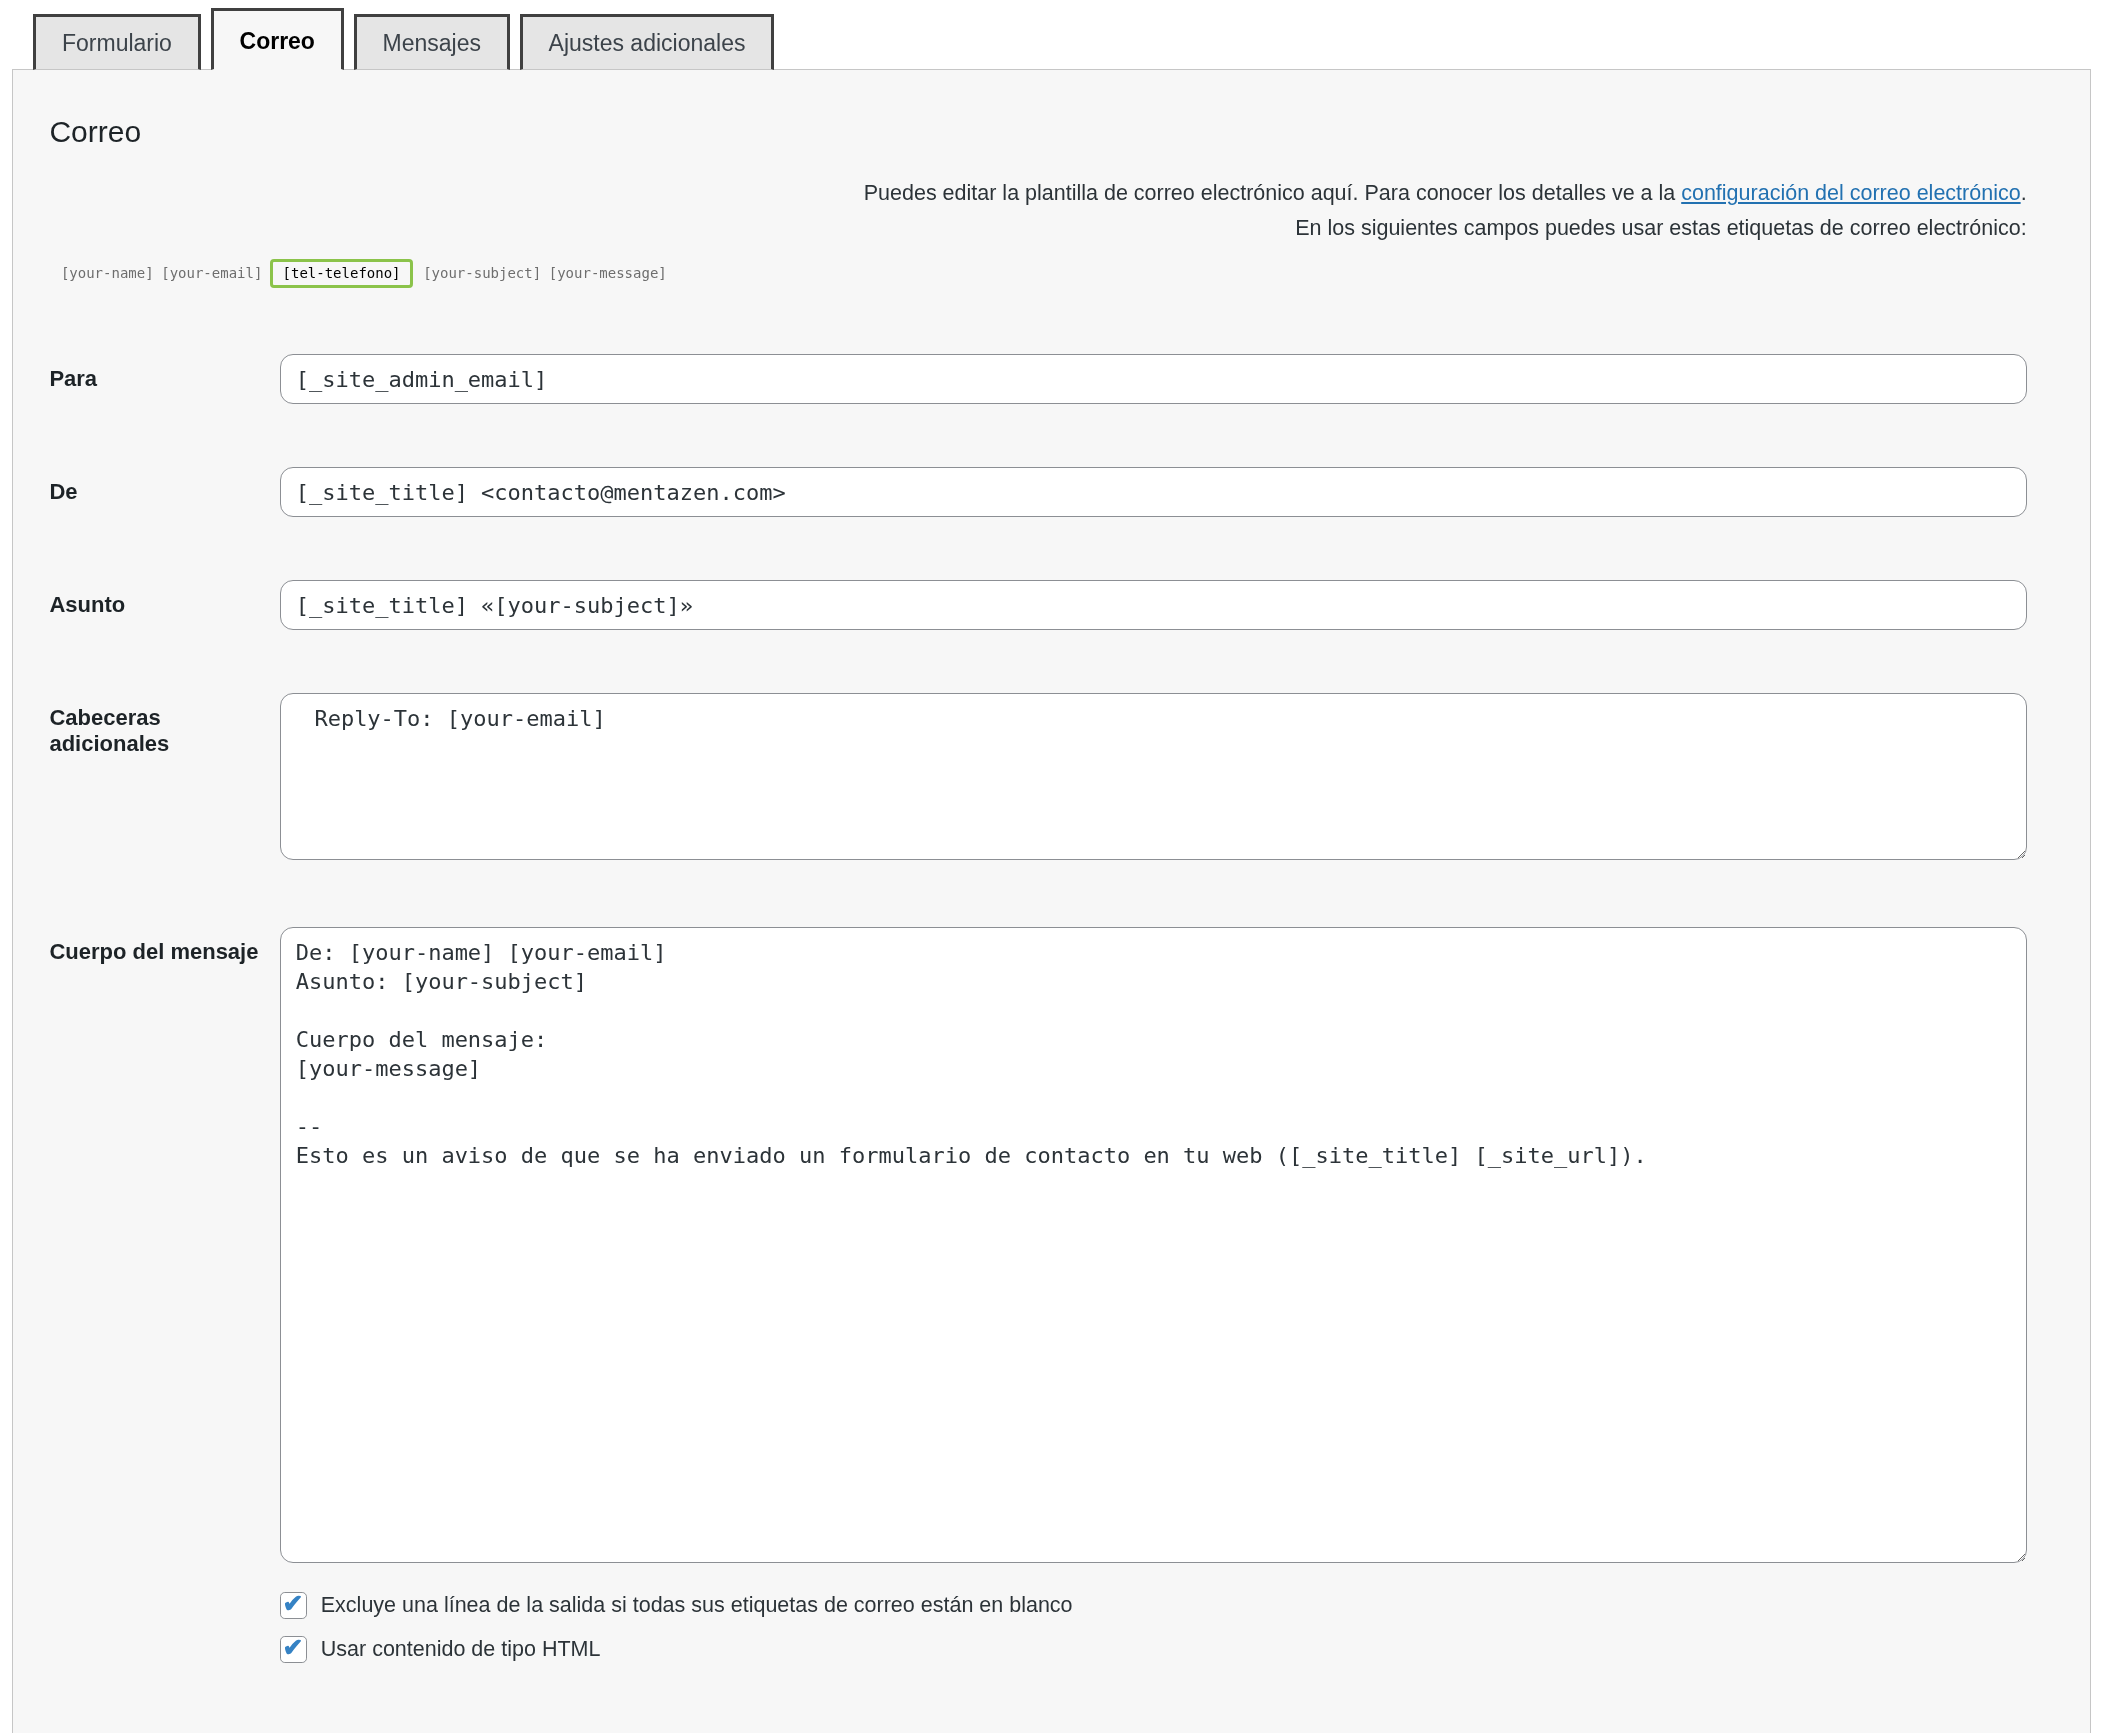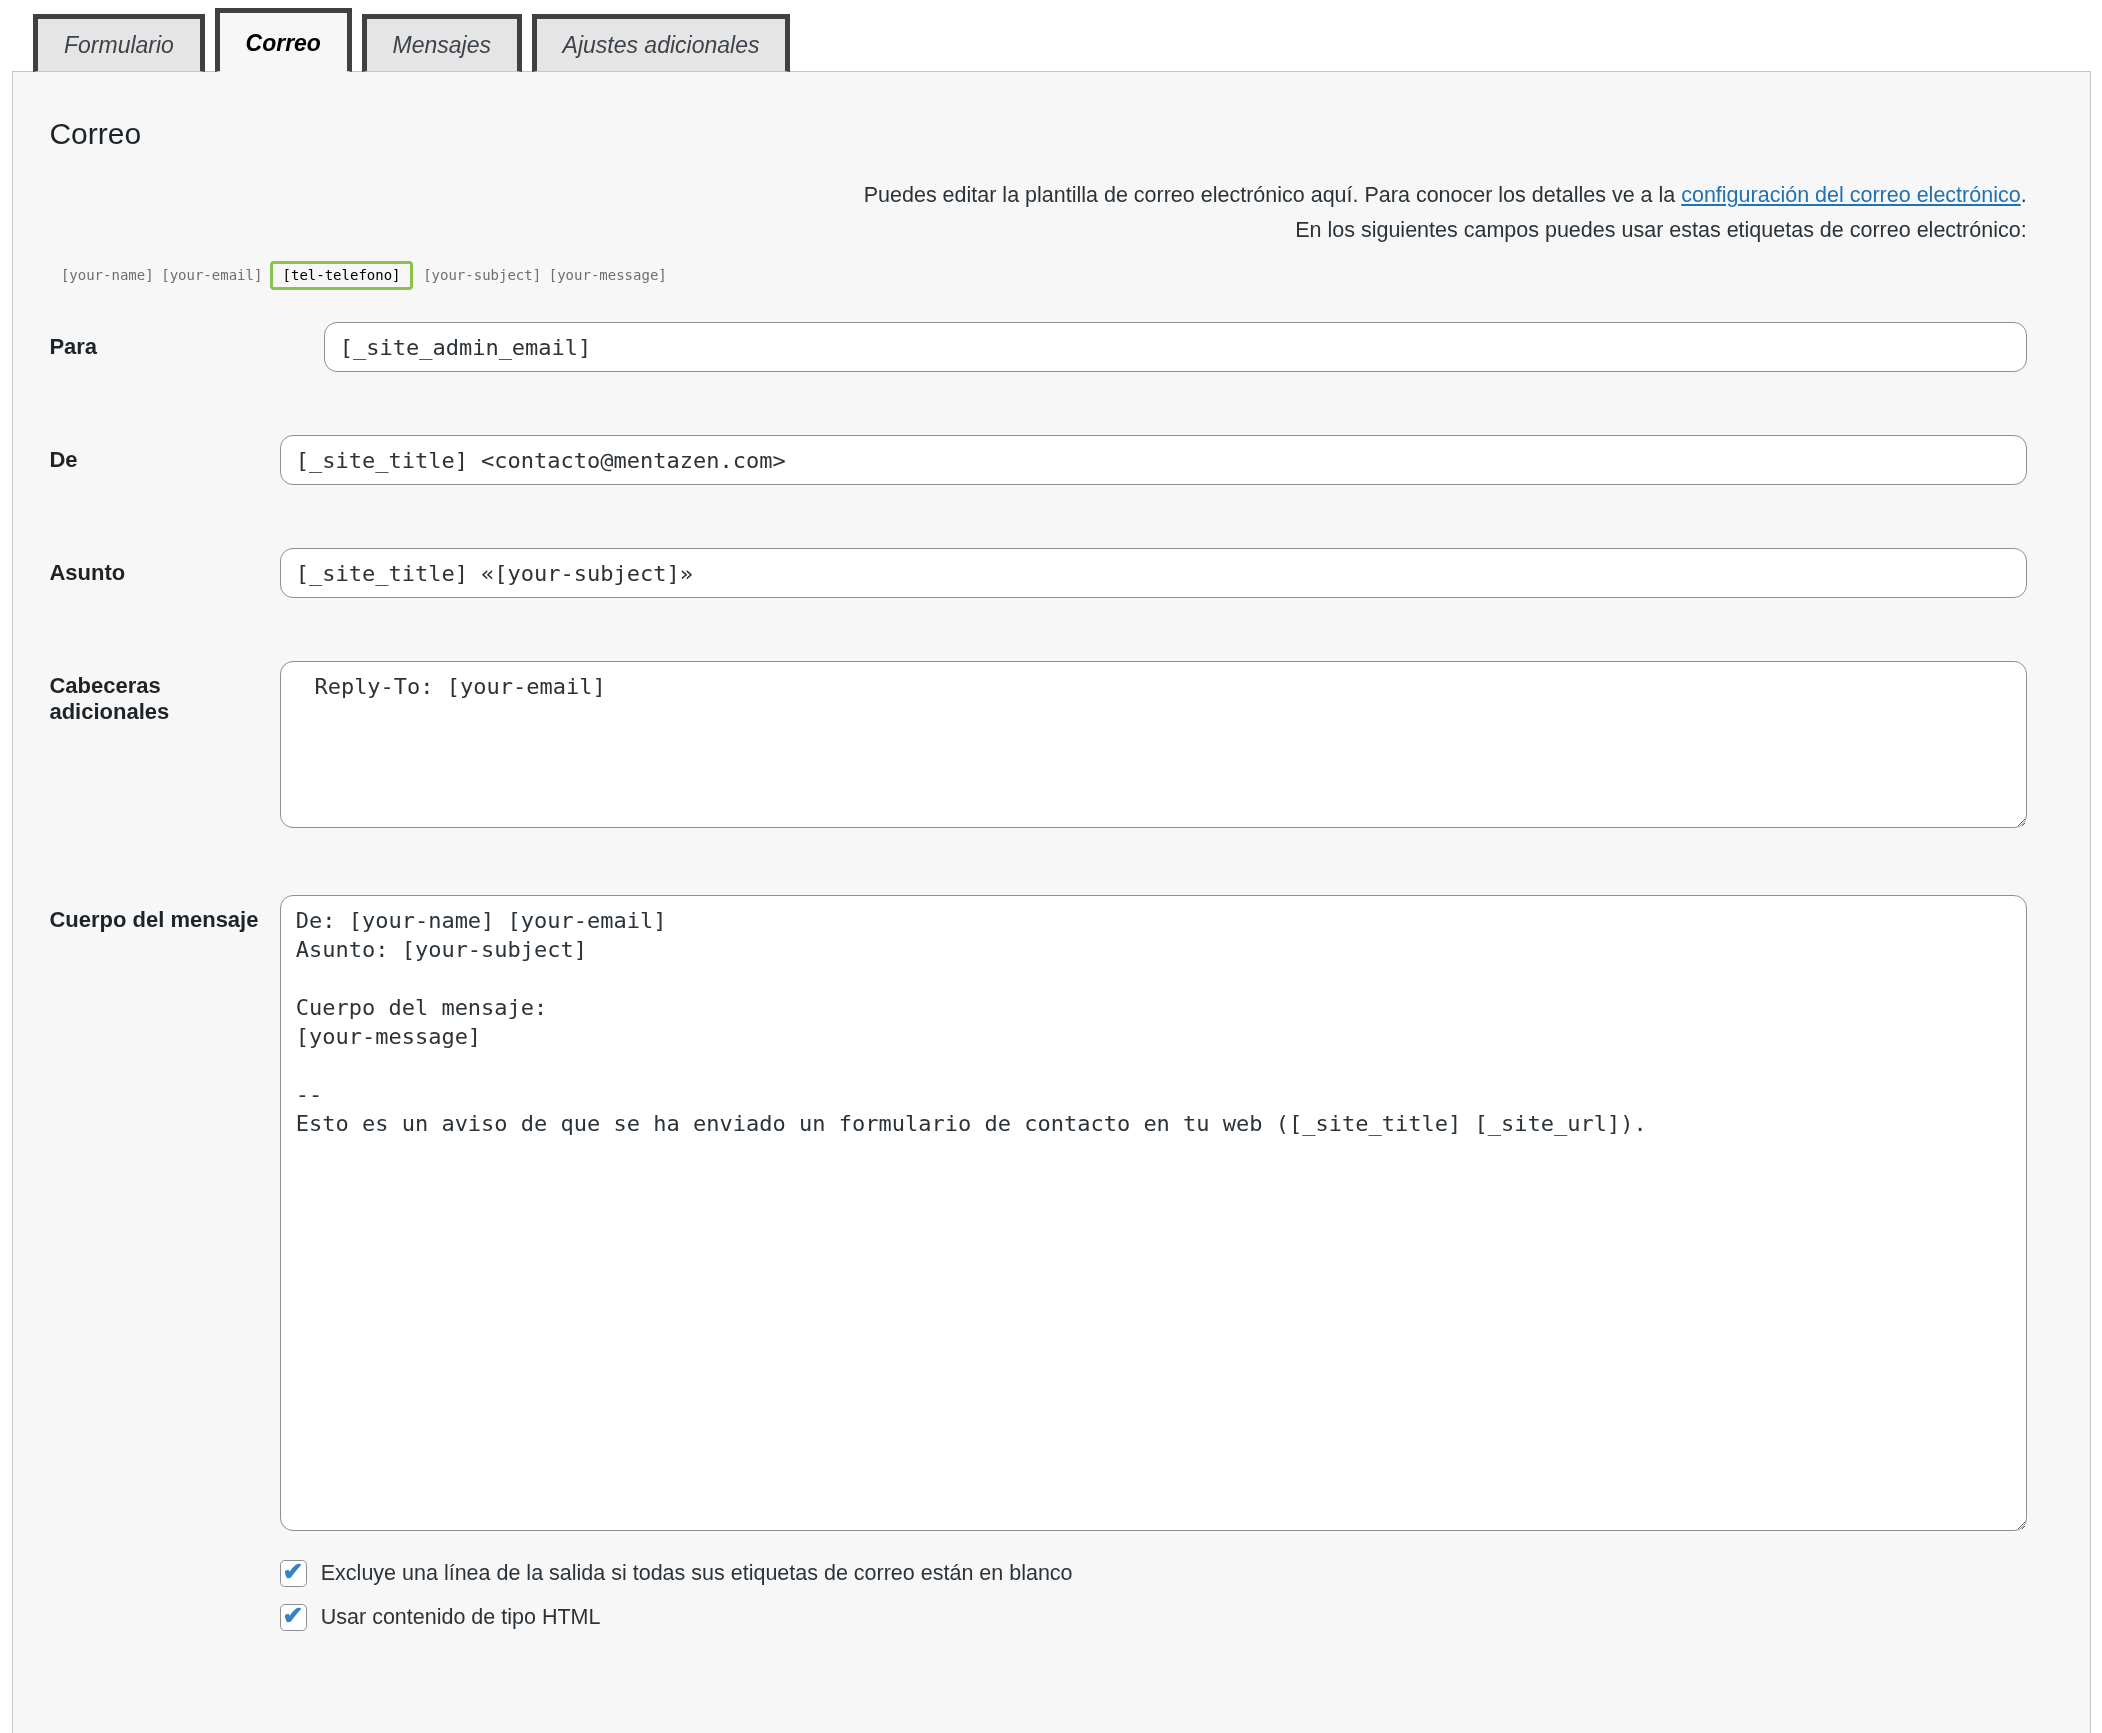--- a/index.html
+++ b/index.html
@@ -20,26 +20,25 @@
     padding: 7.6px 0 0 33px;
     position: relative;
     z-index: 2;
     margin-bottom: -1px;
   }
   .tab {
     font-family: "Liberation Sans", sans-serif;
     font-size: 23px;
     color: #3c434a;
     background: #e5e5e5;
-    border: 5px solid #404040;
+    border: 3px solid #404040;
     border-bottom: 1px solid #c6c6c6;
     padding: 12.4px 26px;
     cursor: pointer;
     white-space: nowrap;
-    font-style: italic;
   }
   .tab.active {
     background: #f7f7f7;
     border-bottom: 1px solid #f7f7f7;
     font-weight: 700;
     color: #000;
     padding-top: 17px;
     padding-bottom: 14.3px;
   }
   
@@ -85,21 +84,21 @@
     border: 3.8px solid #8bc34a;
     border-radius: 4px;
     padding: 3.8px 9.6px;
     margin: 0 10px 0 0;
   }
   
   .row {
     display: flex;
     margin-top: 63px;
   }
-  .row-first { margin-top: 32px; gap: 44px; }
+  .row-first { margin-top: 66px; }
   .row .label {
     width: 231px;
     flex: 0 0 231px;
     font-size: 22px;
     font-weight: 700;
     color: #1d2327;
     padding-top: 11.5px;
     line-height: 1.2;
   }
   .row .control { flex: 1; }

